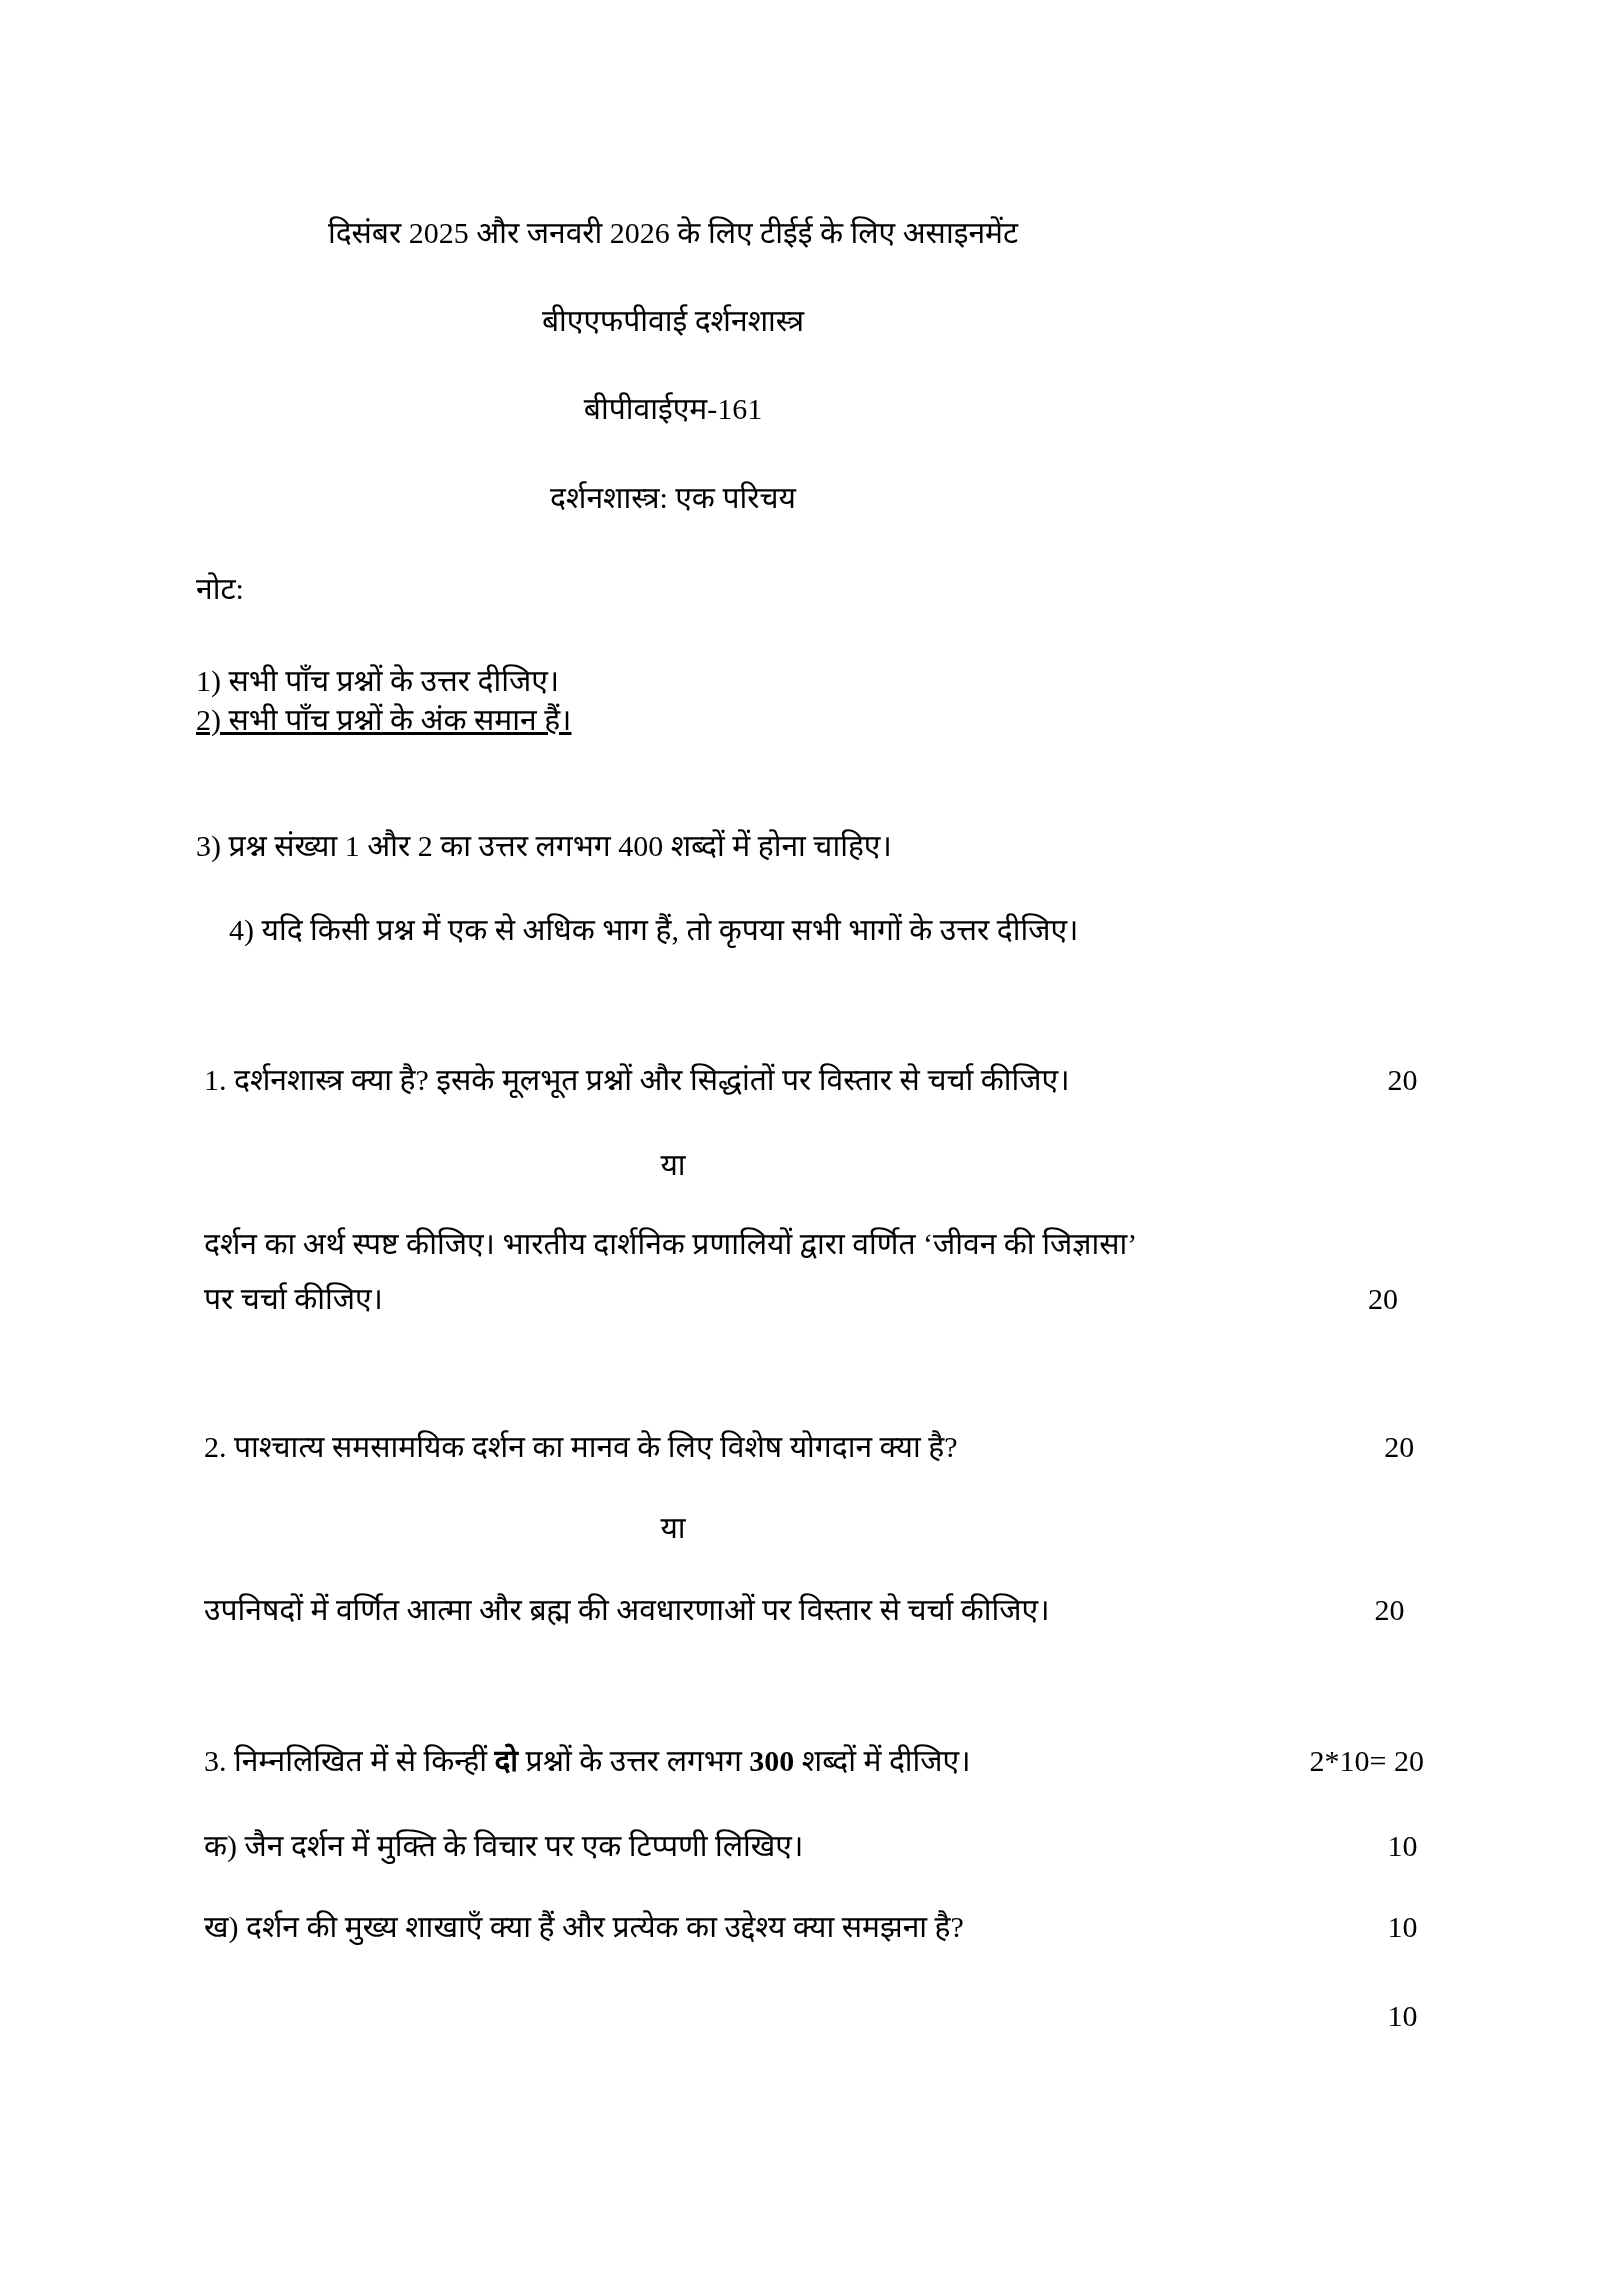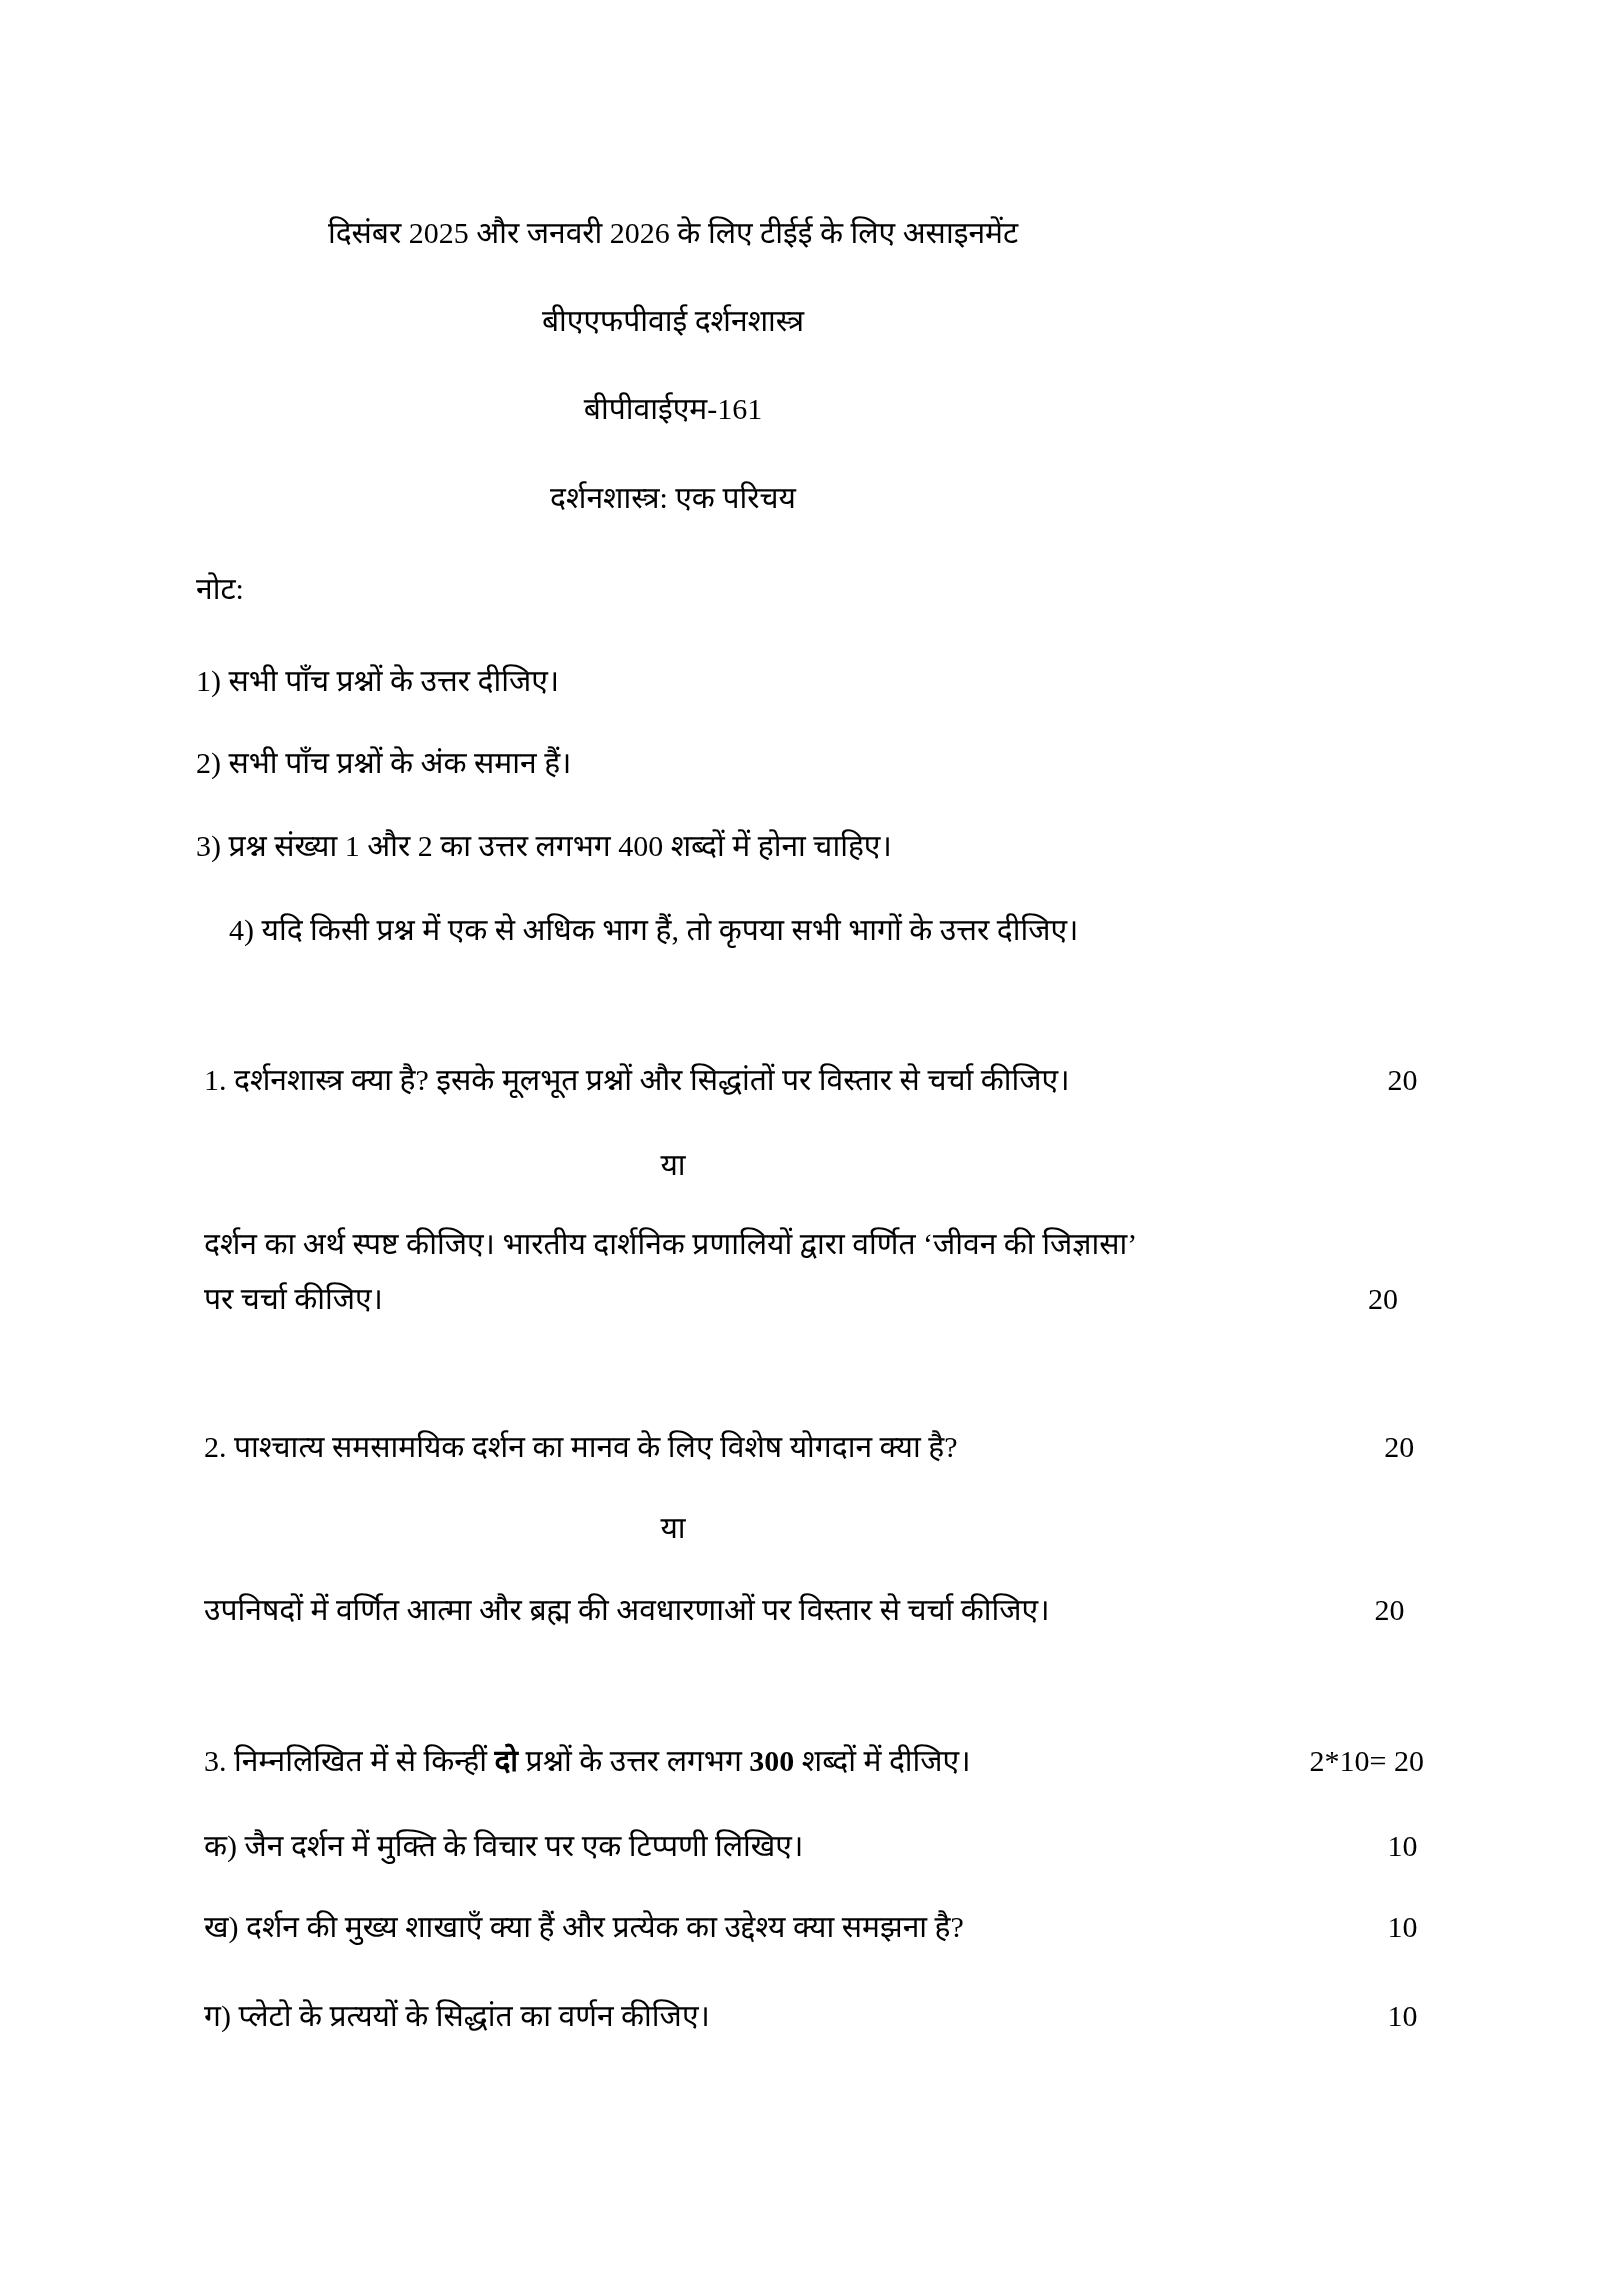--- a/index.html
+++ b/index.html
@@ -49,21 +49,21 @@
 <body>
 
 <div class="line center" style="top:213px;">दिसंबर 2025 और जनवरी 2026 के लिए टीईई के लिए असाइनमेंट</div>
 <div class="line center" style="top:301px;">बीएएफपीवाई दर्शनशास्त्र</div>
 <div class="line center" style="top:389px;">बीपीवाईएम-161</div>
 <div class="line center" style="top:478px;">दर्शनशास्त्र: एक परिचय</div>
 
 <div>
   <div class="line" style="top:569px;">नोट:</div>
   <div class="line" style="top:661px;">1) सभी पाँच प्रश्नों के उत्तर दीजिए।</div>
-  <div class="line" style="top:743px;">2) सभी पाँच प्रश्नों के अंक समान हैं।</div>
+  <div class="line" style="top:700px;text-decoration:underline;">2) सभी पाँच प्रश्नों के अंक समान हैं।</div>
   <div class="line" style="top:826px;">3) प्रश्न संख्या 1 और 2 का उत्तर लगभग 400 शब्दों में होना चाहिए।</div>
   <div class="line" style="top:910px;margin-left:33px;">4) यदि किसी प्रश्न में एक से अधिक भाग हैं, तो कृपया सभी भागों के उत्तर दीजिए।</div>
 </div>
 
 <div>
   <div class="row" style="top:1060px;">
     <span class="text"><span>1.</span> <span>दर्शनशास्त्र क्या है? इसके मूलभूत प्रश्नों और सिद्धांतों पर विस्तार से चर्चा कीजिए।</span></span>
     <span class="marks" style="right:6.5px;">20</span>
   </div>
   <div class="line center" style="top:1145px;">या</div>
@@ -95,17 +95,16 @@
   </div>
   <div class="row" style="top:1826px;">
     <span class="text"><span>क)</span> <span>जैन दर्शन में मुक्ति के विचार पर एक टिप्पणी लिखिए।</span></span>
     <span class="marks" style="right:6.5px;">10</span>
   </div>
   <div class="row" style="top:1907px;">
     <span class="text"><span>ख)</span> <span>दर्शन की मुख्य शाखाएँ क्या हैं और प्रत्येक का उद्देश्य क्या समझना है?</span></span>
     <span class="marks" style="right:6.5px;">10</span>
   </div>
   <div class="row" style="top:1996px;">
-    <span class="text"><span>ग)</span> <span>प्लेटो के प्रत्ययों के सिद्धांत का वर्णन कीजिए।</span></span>
     <span class="marks" style="right:6.5px;">10</span>
   </div>
 </div>
 
 
 </body></html>

